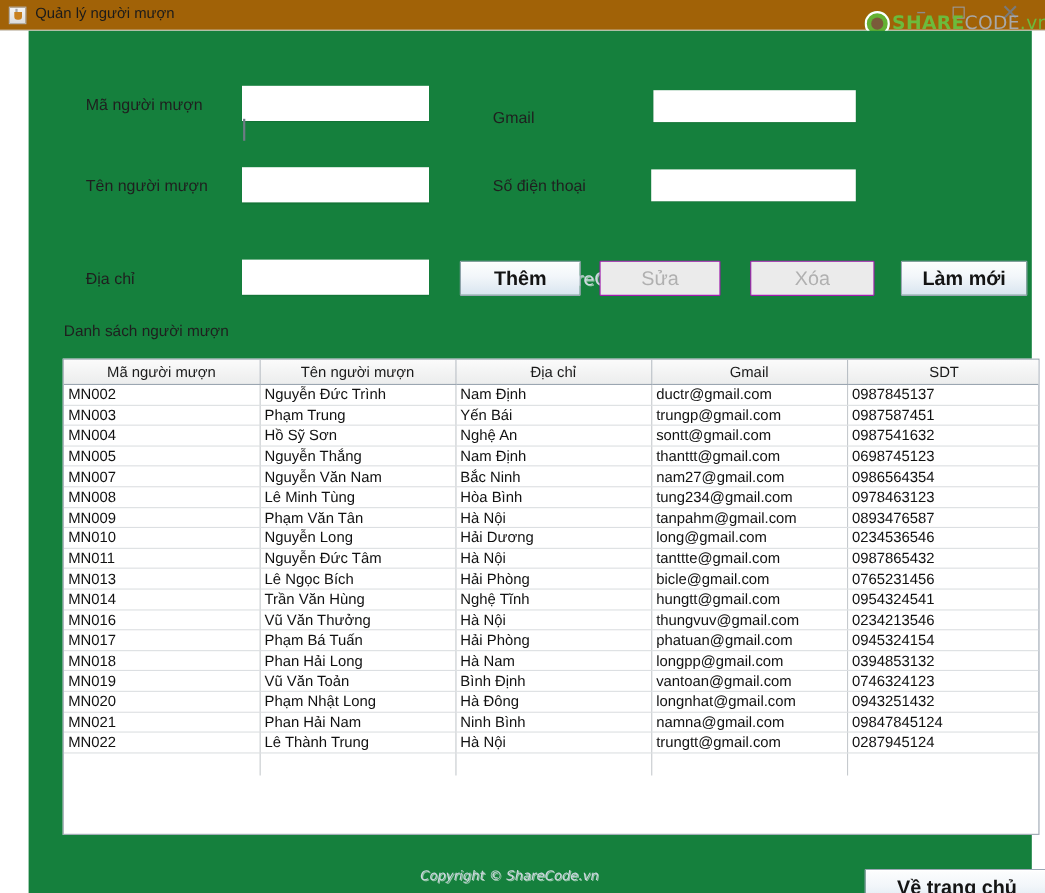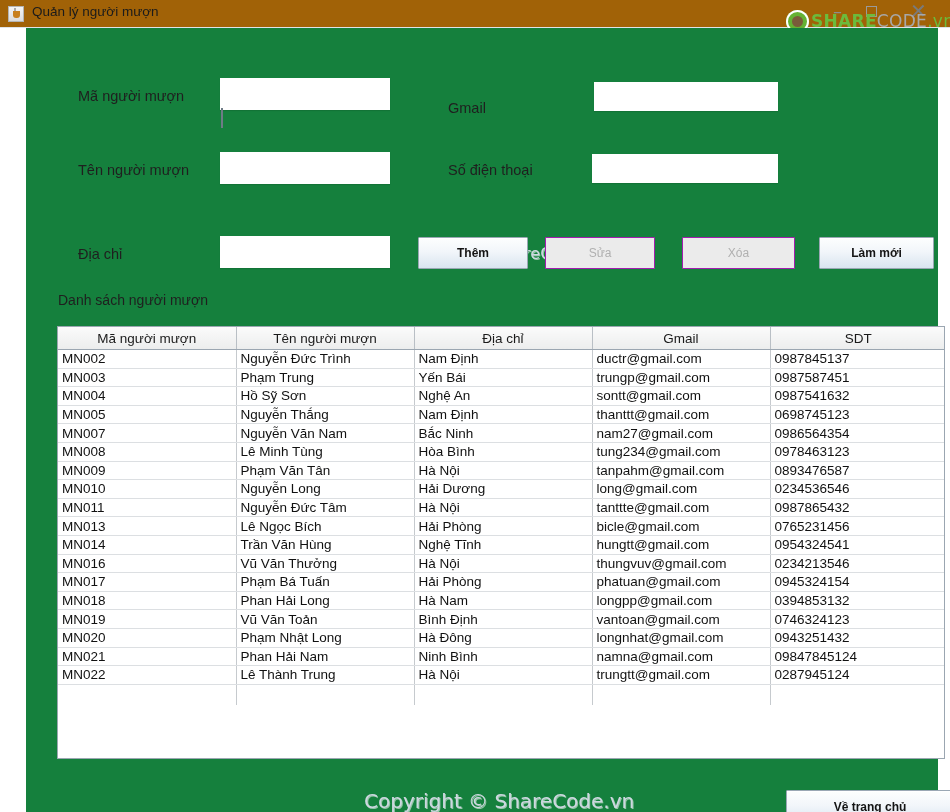--- a/index.html
+++ b/index.html
@@ -136,21 +136,21 @@
     left: 195px; top: 80px;
     width: 2px; height: 20px;
     background: #6e7b86;
   }
 
   
   .btn {
     position: absolute;
     box-sizing: border-box;
     font-family: "Liberation Sans", sans-serif;
-    font-size: 12px;
+    font-size: 18px;
     text-align: center;
     cursor: pointer;
     border-radius: 1px;
   }
   .btn-enabled {
     background: linear-gradient(#fdfefe 0%, #f2f6fa 45%, #d9e5f0 100%);
     border: 1px solid #9aa7b4;
     color: #141414;
     font-weight: bold;
     box-shadow: inset 0 1px 0 #ffffff;
@@ -221,21 +221,21 @@
   
   .watermark {
     position: absolute;
     color: #cfd9e2;
     font-family: "DejaVu Sans", sans-serif;
     user-select: none;
     pointer-events: none;
     text-shadow: 1px 1px 0 rgba(255,255,255,0.55);
   }
   .wm-form { left: 468px; top: 216px; font-size: 16px; }
-  .wm-foot { left: 338px; top: 761px; font-size: 20px; color: #cdd7e0; }
+  .wm-foot { left: 356px; top: 761px; font-size: 12px; color: #cdd7e0; font-style: italic; }
 
   .footer-btn {
     position: absolute;
     left: 760px; top: 762px;
     width: 168px; height: 34px;
     line-height: 32px;
   }
 </style>
 </head>
 <body>

